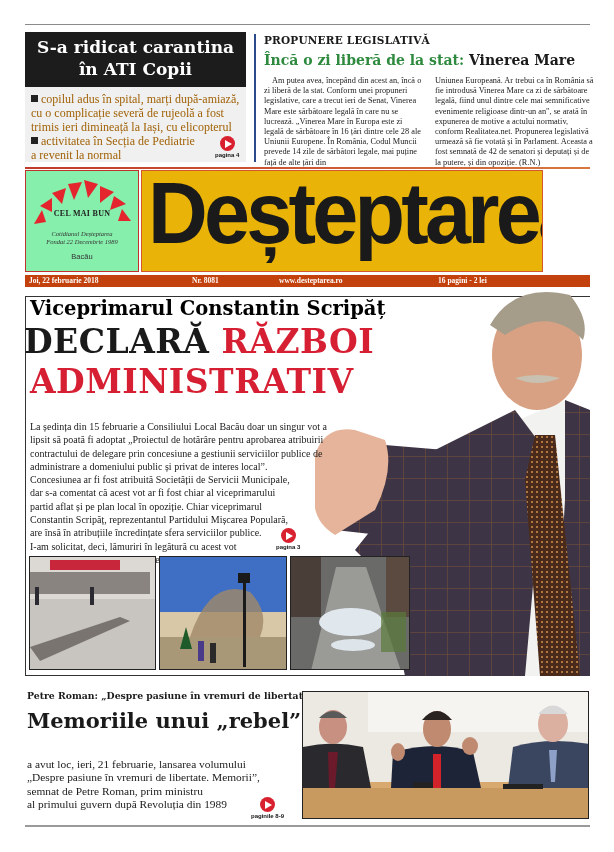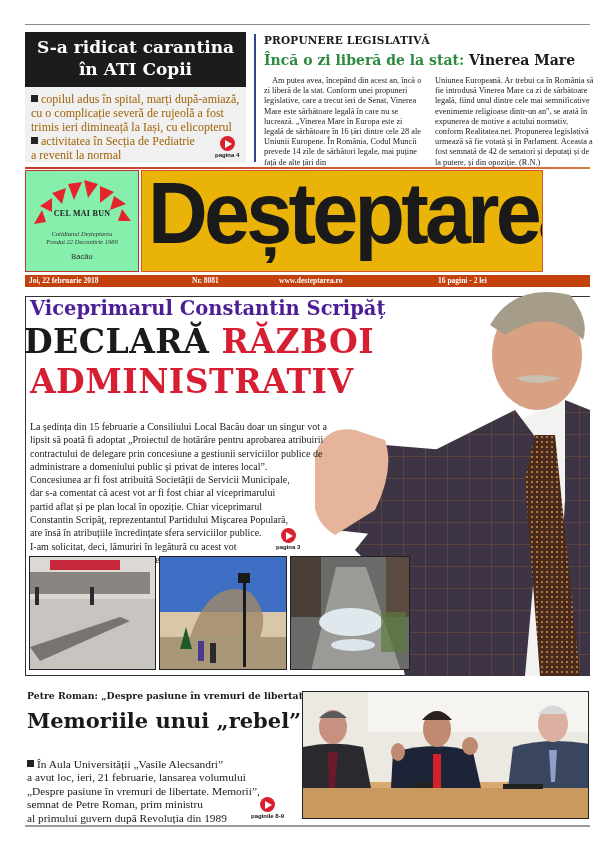--- a/index.html
+++ b/index.html
@@ -42,21 +42,21 @@
   .mast-logo .tag { position: absolute; left: 0; top: 59px; width: 112px; text-align: center; font-family: "Liberation Serif", serif; font-style: italic; font-size: 6.5px; line-height: 8px; color: #333; }
   .mast-logo .city { position: absolute; left: 0; top: 81px; width: 112px; text-align: center; font-family: "Liberation Sans", sans-serif; font-size: 7.5px; color: #333; }
   .mast-name { left: 141px; top: 170px; width: 402px; height: 102px; background: #eab308; border: 1px solid #d3592c; overflow: hidden; }
   .mast-name .name { position: absolute; left: 6px; top: -9px; font-family: "Liberation Sans", sans-serif; font-weight: bold; font-size: 88px; letter-spacing: -4px; color: #1a1a1a; transform: scaleX(0.94); transform-origin: left top; white-space: nowrap; }
 
   .mast-bar { left: 25px; top: 275px; width: 565px; height: 12px; background: #c2410c; color: #fff; font-family: "Liberation Serif", serif; font-weight: bold; font-size: 7.5px; }
   .mast-bar span { position: absolute; top: 1px; white-space: nowrap; }
 
   
   .main-box { left: 25px; top: 296px; width: 565px; height: 380px; border: 1px solid #333; border-right: none; }
-  .main-kicker { left: 30px; top: 297px; font-family: "DejaVu Serif", serif; font-weight: bold; font-size: 19.5px; color: #4c1d95; white-space: nowrap; }
+  .main-kicker { left: 30px; top: 297px; font-family: "DejaVu Serif", serif; font-weight: bold; font-size: 19.5px; color: #000000; white-space: nowrap; }
   .main-h1 { left: 24px; top: 322px; font-family: "DejaVu Serif", serif; font-weight: bold; font-size: 33px; color: #1a1a1a; white-space: nowrap; letter-spacing: 0.5px; }
   .main-h1 .red, .main-h2 { color: #d71f33; }
   .main-h2 { left: 30px; top: 362px; font-family: "DejaVu Serif", serif; font-weight: bold; font-size: 33px; white-space: nowrap; letter-spacing: 0.5px; }
   .main-body { left: 30px; top: 420px; width: 295px; font-family: "Liberation Serif", serif; font-size: 10px; line-height: 13.3px; color: #1a1a1a; }
   .main-body .l { white-space: nowrap; }
 
   .photo-person { left: 315px; top: 280px; width: 275px; height: 396px; overflow: hidden; }
   .photo-strip { left: 29px; top: 556px; width: 127px; height: 114px; border: 1px solid #222; overflow: hidden; }
 
   
@@ -230,21 +230,20 @@
     <polygon points="20,114 45,10 75,10 110,114" fill="#9a9a96"></polygon>
     <ellipse cx="60" cy="65" rx="32" ry="14" fill="#e0e8ee"></ellipse>
     <ellipse cx="62" cy="88" rx="22" ry="6" fill="#dde4ea"></ellipse>
     <rect x="90" y="55" width="25" height="40" fill="#5a7a3a" opacity="0.7"></rect>
   </svg>
 </div>
 
 <div class="abs bottom-kicker">Petre Roman: „Despre pasiune în vremuri de libertate”</div>
 <div class="abs bottom-title">Memoriile unui „rebel”</div>
 <div class="abs bottom-body">
-  <div class="l"><span class="bullet"></span><span>În Aula Universității „Vasile Alecsandri”</span></div>
   <div class="l">a avut loc, ieri, 21 februarie, lansarea volumului</div>
   <div class="l">„Despre pasiune în vremuri de libertate. Memorii”,</div>
   <div class="l">semnat de Petre Roman, prim ministru</div>
   <div class="l">al primului guvern după Revoluția din 1989</div>
 </div>
 <div class="abs pagina" style="left:251px; top:797px;">
   <div class="play"></div>
   <div class="lbl">paginile 8-9</div>
 </div>
 

